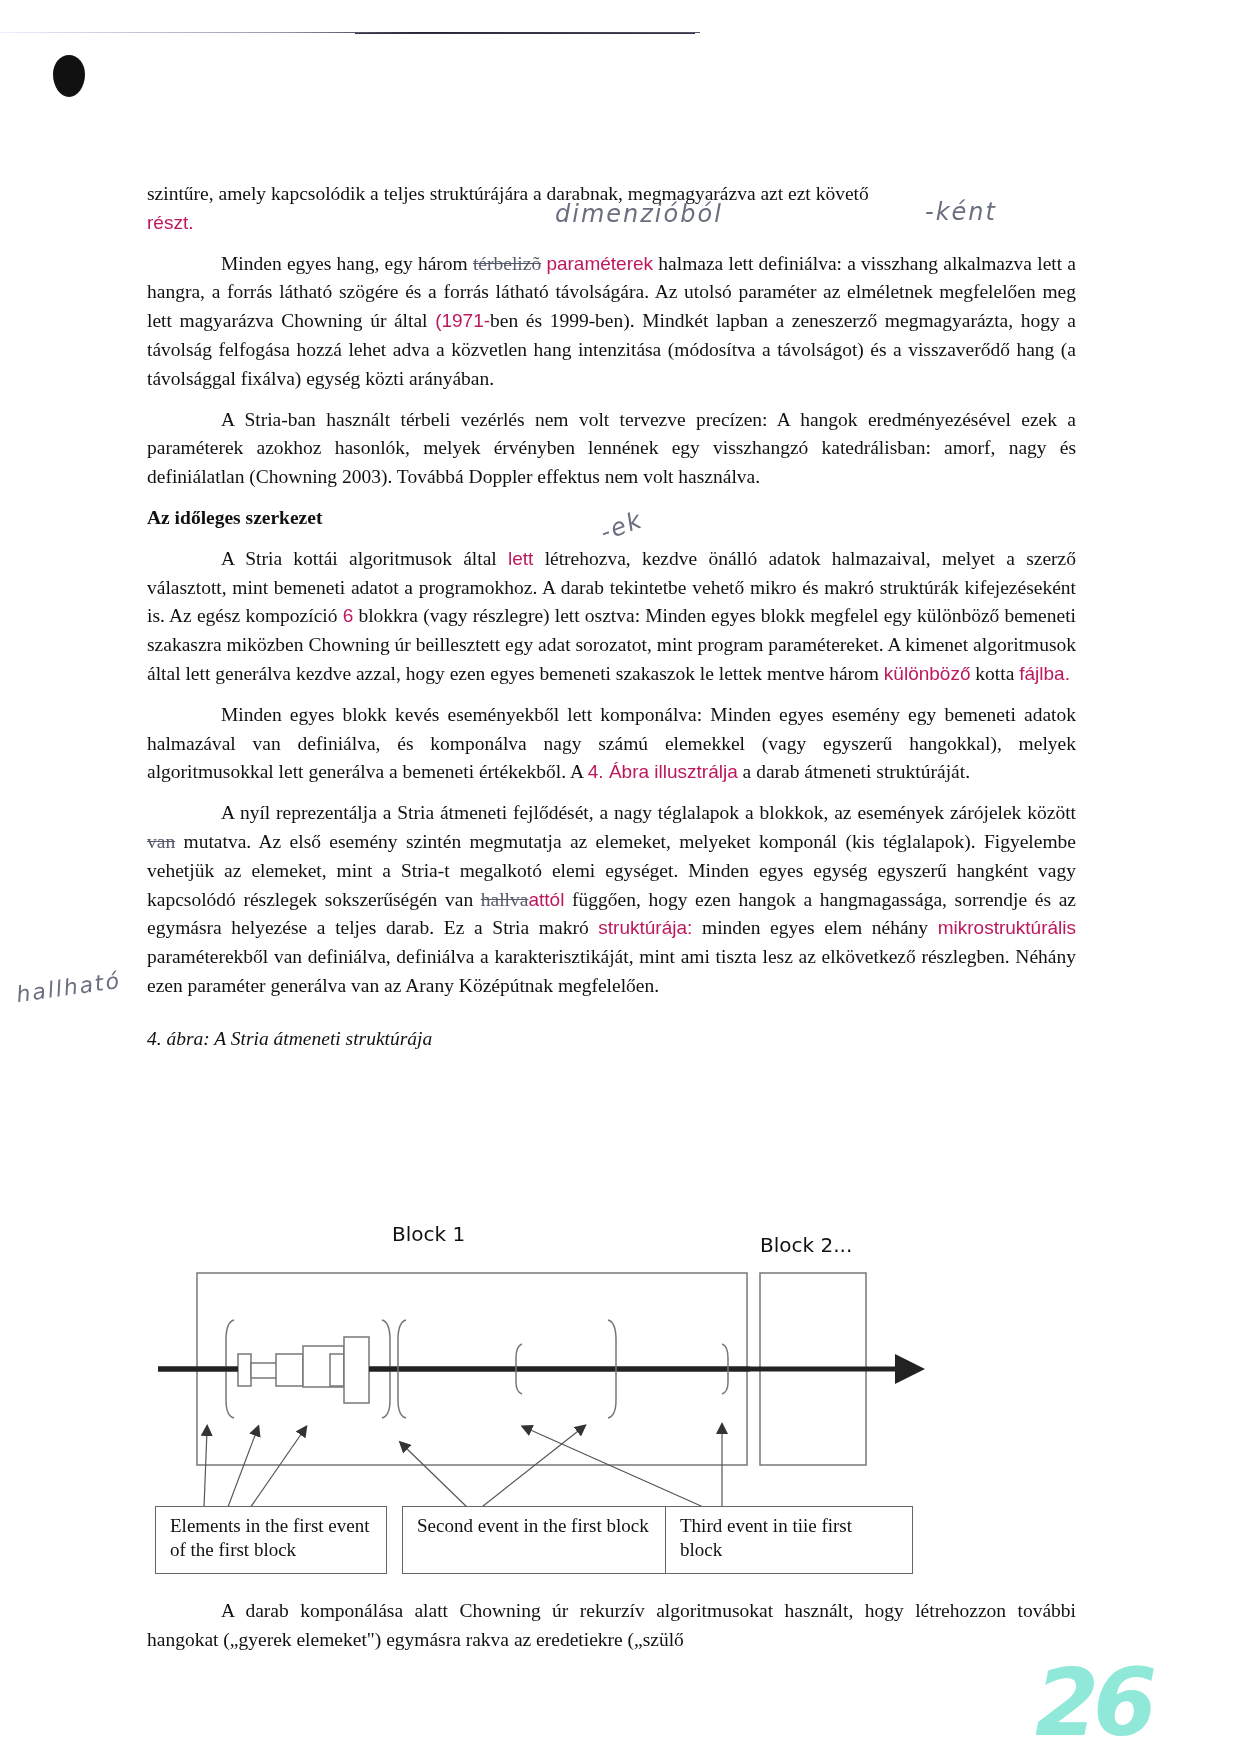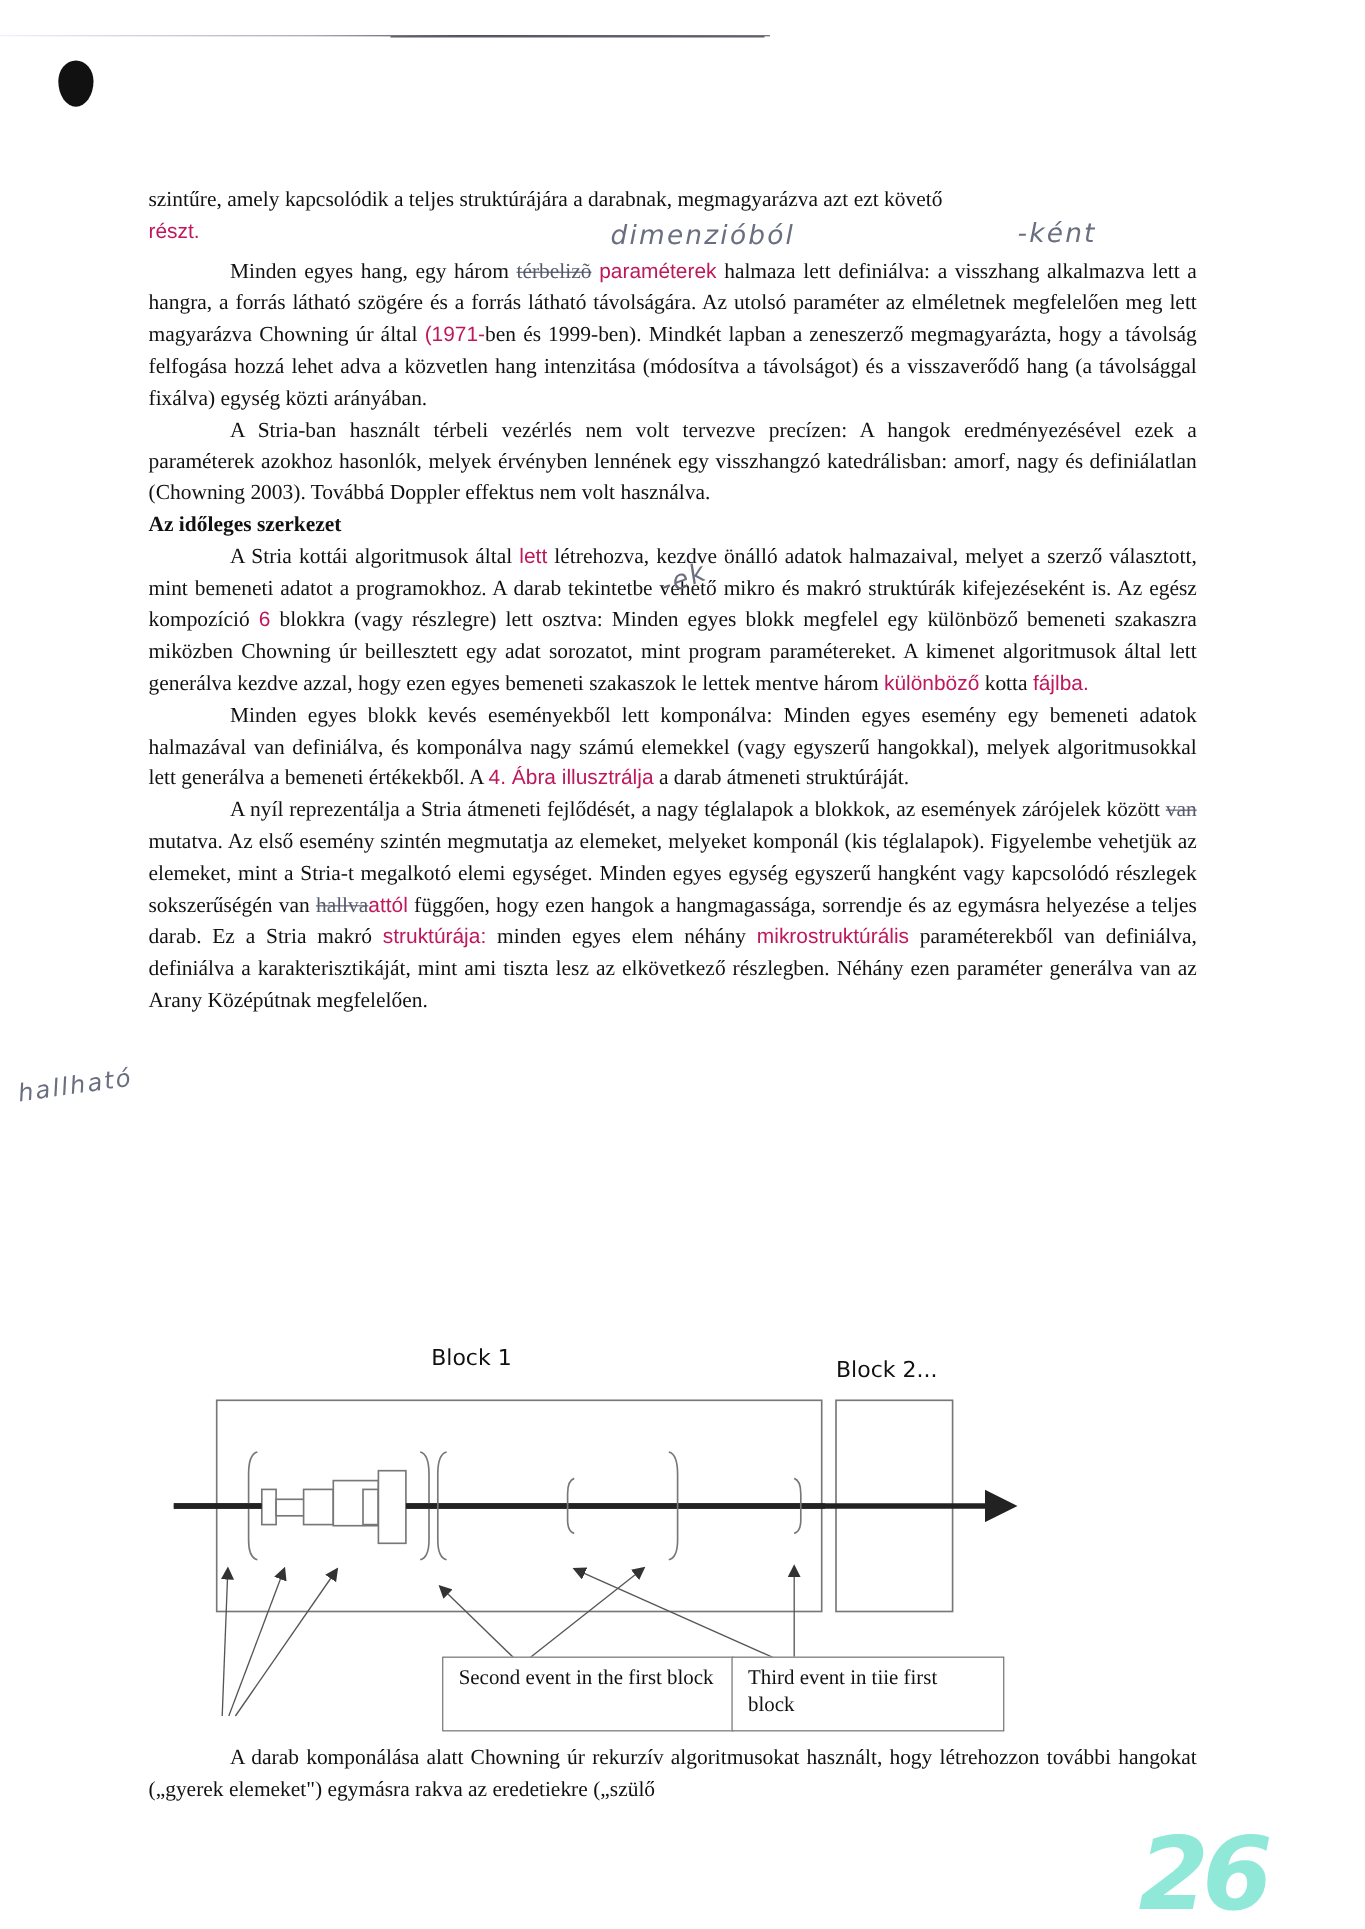--- a/index.html
+++ b/index.html
@@ -1,21 +1,21 @@
 <!DOCTYPE html>
 <html><head>
 <meta charset="utf-8">
 <style>
   html, body { margin:0; padding:0; background:#fff; }
   body { width:1241px; height:1754px; position:relative; overflow:hidden; font-family:"Liberation Serif", serif; color:#111; }
   .topline { position:absolute; top:32px; left:0; width:700px; height:1px; background:linear-gradient(90deg,#eef 0%,#99a 40%,#223 60%,#556 100%); }
   .topline2 { position:absolute; top:33px; left:355px; width:340px; height:1px; background:#334; }
   .dot { position:absolute; left:53px; top:55px; width:32px; height:42px; background:#111; border-radius:50% 50% 50% 50% / 45% 45% 55% 55%; }
   .page { position:absolute; left:135px; top:168px; width:953px; font-size:19.5px; line-height:28.8px; }
-  .page p { margin:0; text-align:justify; text-align-last:left; }
+  .page p { margin:12px; text-align:justify; text-align-last:left; }
   .page p.ind { text-indent:74px; }
   .gray { color:#be185d; font-family:"Liberation Sans", sans-serif; font-size:19px; }
   .strike { text-decoration:line-through; color:#555a6a; }
   .heading { font-weight:bold; }
   .caption { font-style:italic; margin-top:24px !important; }
   .hand { position:absolute; font-family:"DejaVu Sans", sans-serif; color:#6a6f80; font-size:24px; font-style:italic; letter-spacing:2px; }
   .diagram { position:absolute; left:150px; top:1210px; width:800px; height:360px; }
   .lbl { position:absolute; font-family:"DejaVu Sans", sans-serif; font-size:20px; color:#111; }
   .cbox { position:absolute; border:1.5px solid #666; font-size:19px; line-height:24px; padding:7px 14px; box-sizing:border-box; background:#fff; }
   .pagenum { position:absolute; left:1035px; top:1650px; font-family:"DejaVu Sans", sans-serif; font-size:92px; font-weight:bold; color:#8fe8d8; font-style:italic; letter-spacing:-6px; }
@@ -35,20 +35,21 @@
   <p class="ind">A Stria-ban használt térbeli vezérlés nem volt tervezve precízen: A hangok eredményezésével ezek a paraméterek azokhoz hasonlók, melyek érvényben lennének egy visszhangzó katedrálisban: amorf, nagy és definiálatlan (Chowning 2003). Továbbá Doppler effektus nem volt használva.</p>
 
   <p class="heading">Az időleges szerkezet</p>
 
   <p class="ind"><span>A Stria kottái algoritmusok által</span> <span class="gray">lett</span> <span>létrehozva, kezdve önálló adatok halmazaival, melyet a szerző választott, mint bemeneti adatot a programokhoz. A darab tekintetbe vehető mikro és makró struktúrák kifejezéseként is. Az egész kompozíció</span> <span class="gray">6</span> <span>blokkra (vagy részlegre) lett osztva: Minden egyes blokk megfelel egy különböző bemeneti szakaszra miközben Chowning úr beillesztett egy adat sorozatot, mint program paramétereket. A kimenet algoritmusok által lett generálva kezdve azzal, hogy ezen egyes bemeneti szakaszok le lettek mentve három</span> <span class="gray">különböző</span> <span>kotta</span> <span class="gray">fájlba.</span></p>
 
   <p class="ind"><span>Minden egyes blokk kevés eseményekből lett komponálva: Minden egyes esemény egy bemeneti adatok halmazával van definiálva, és komponálva nagy számú elemekkel (vagy egyszerű hangokkal), melyek algoritmusokkal lett generálva a bemeneti értékekből. A</span> <span class="gray">4. Ábra illusztrálja</span> <span>a darab átmeneti struktúráját.</span></p>
 
   <p class="ind"><span>A nyíl reprezentálja a Stria átmeneti fejlődését, a nagy téglalapok a blokkok, az események zárójelek között</span> <span class="strike">van</span> <span>mutatva. Az első esemény szintén megmutatja az elemeket, melyeket komponál (kis téglalapok). Figyelembe vehetjük az elemeket, mint a Stria-t megalkotó elemi egységet. Minden egyes egység egyszerű hangként vagy kapcsolódó részlegek sokszerűségén van</span> <span class="strike">hallva</span><span class="gray">attól</span> <span>függően, hogy ezen hangok a hangmagassága, sorrendje és az egymásra helyezése a teljes darab. Ez a Stria makró</span> <span class="gray">struktúrája:</span> <span>minden egyes elem néhány</span> <span class="gray">mikrostruktúrális</span> <span>paraméterekből van definiálva, definiálva a karakterisztikáját, mint ami tiszta lesz az elkövetkező részlegben. Néhány ezen paraméter generálva van az Arany Középútnak megfelelően.</span></p>
 
+  <p class="caption">4.  ábra: A Stria átmeneti struktúrája</p>
 </div>
 
 <div class="hand" style="left:555px;top:200px;">dimenzióból</div>
 <div class="hand" style="left:925px;top:198px;">-ként</div>
 <div class="hand" style="left:600px;top:512px;transform:rotate(-20deg);">-ek</div>
 <div class="hand" style="left:16px;top:975px;transform:rotate(-8deg);font-size:22px;">hallható</div>
 
 <div class="diagram">
   <div class="lbl" style="left:242px;top:12px;">Block 1</div>
   <div class="lbl" style="left:610px;top:23px;">Block 2...</div>
@@ -83,20 +84,21 @@
     <path d="M572,134 Q578,136 578,148 L578,172 Q578,182 572,184" fill="none" stroke="#777" stroke-width="1.5"></path>
 
     <line x1="52" y1="350" x2="57" y2="220" stroke="#555" stroke-width="1.2" marker-end="url(#ah)"></line>
     <line x1="58" y1="350" x2="107" y2="220" stroke="#555" stroke-width="1.2" marker-end="url(#ah)"></line>
     <line x1="64" y1="350" x2="154" y2="220" stroke="#555" stroke-width="1.2" marker-end="url(#ah)"></line>
     <line x1="320" y1="300" x2="253" y2="235" stroke="#555" stroke-width="1.2" marker-end="url(#ah)"></line>
     <line x1="328" y1="300" x2="432" y2="218" stroke="#555" stroke-width="1.2" marker-end="url(#ah)"></line>
     <line x1="560" y1="300" x2="376" y2="218" stroke="#555" stroke-width="1.2" marker-end="url(#ah)"></line>
     <line x1="572" y1="300" x2="572" y2="218" stroke="#555" stroke-width="1.2" marker-end="url(#ah)"></line>
   </svg>
+  <div class="cbox" style="left:5px;top:296px;width:232px;height:68px;"><span>Elements in the first event of the first block</span></div>
   <div class="cbox" style="left:252px;top:296px;width:265px;height:68px;"><span>Second event in the first block</span></div>
   <div class="cbox" style="left:515px;top:296px;width:248px;height:68px;"><span>Third event in tiie first block</span></div>
 </div>
 
 <div class="page" style="top:1585px;">
   <p class="ind">A darab komponálása alatt Chowning úr rekurzív algoritmusokat használt, hogy létrehozzon további hangokat („gyerek elemeket") egymásra rakva az eredetiekre („szülő</p>
 </div>
 
 <div class="pagenum">26</div>
 

